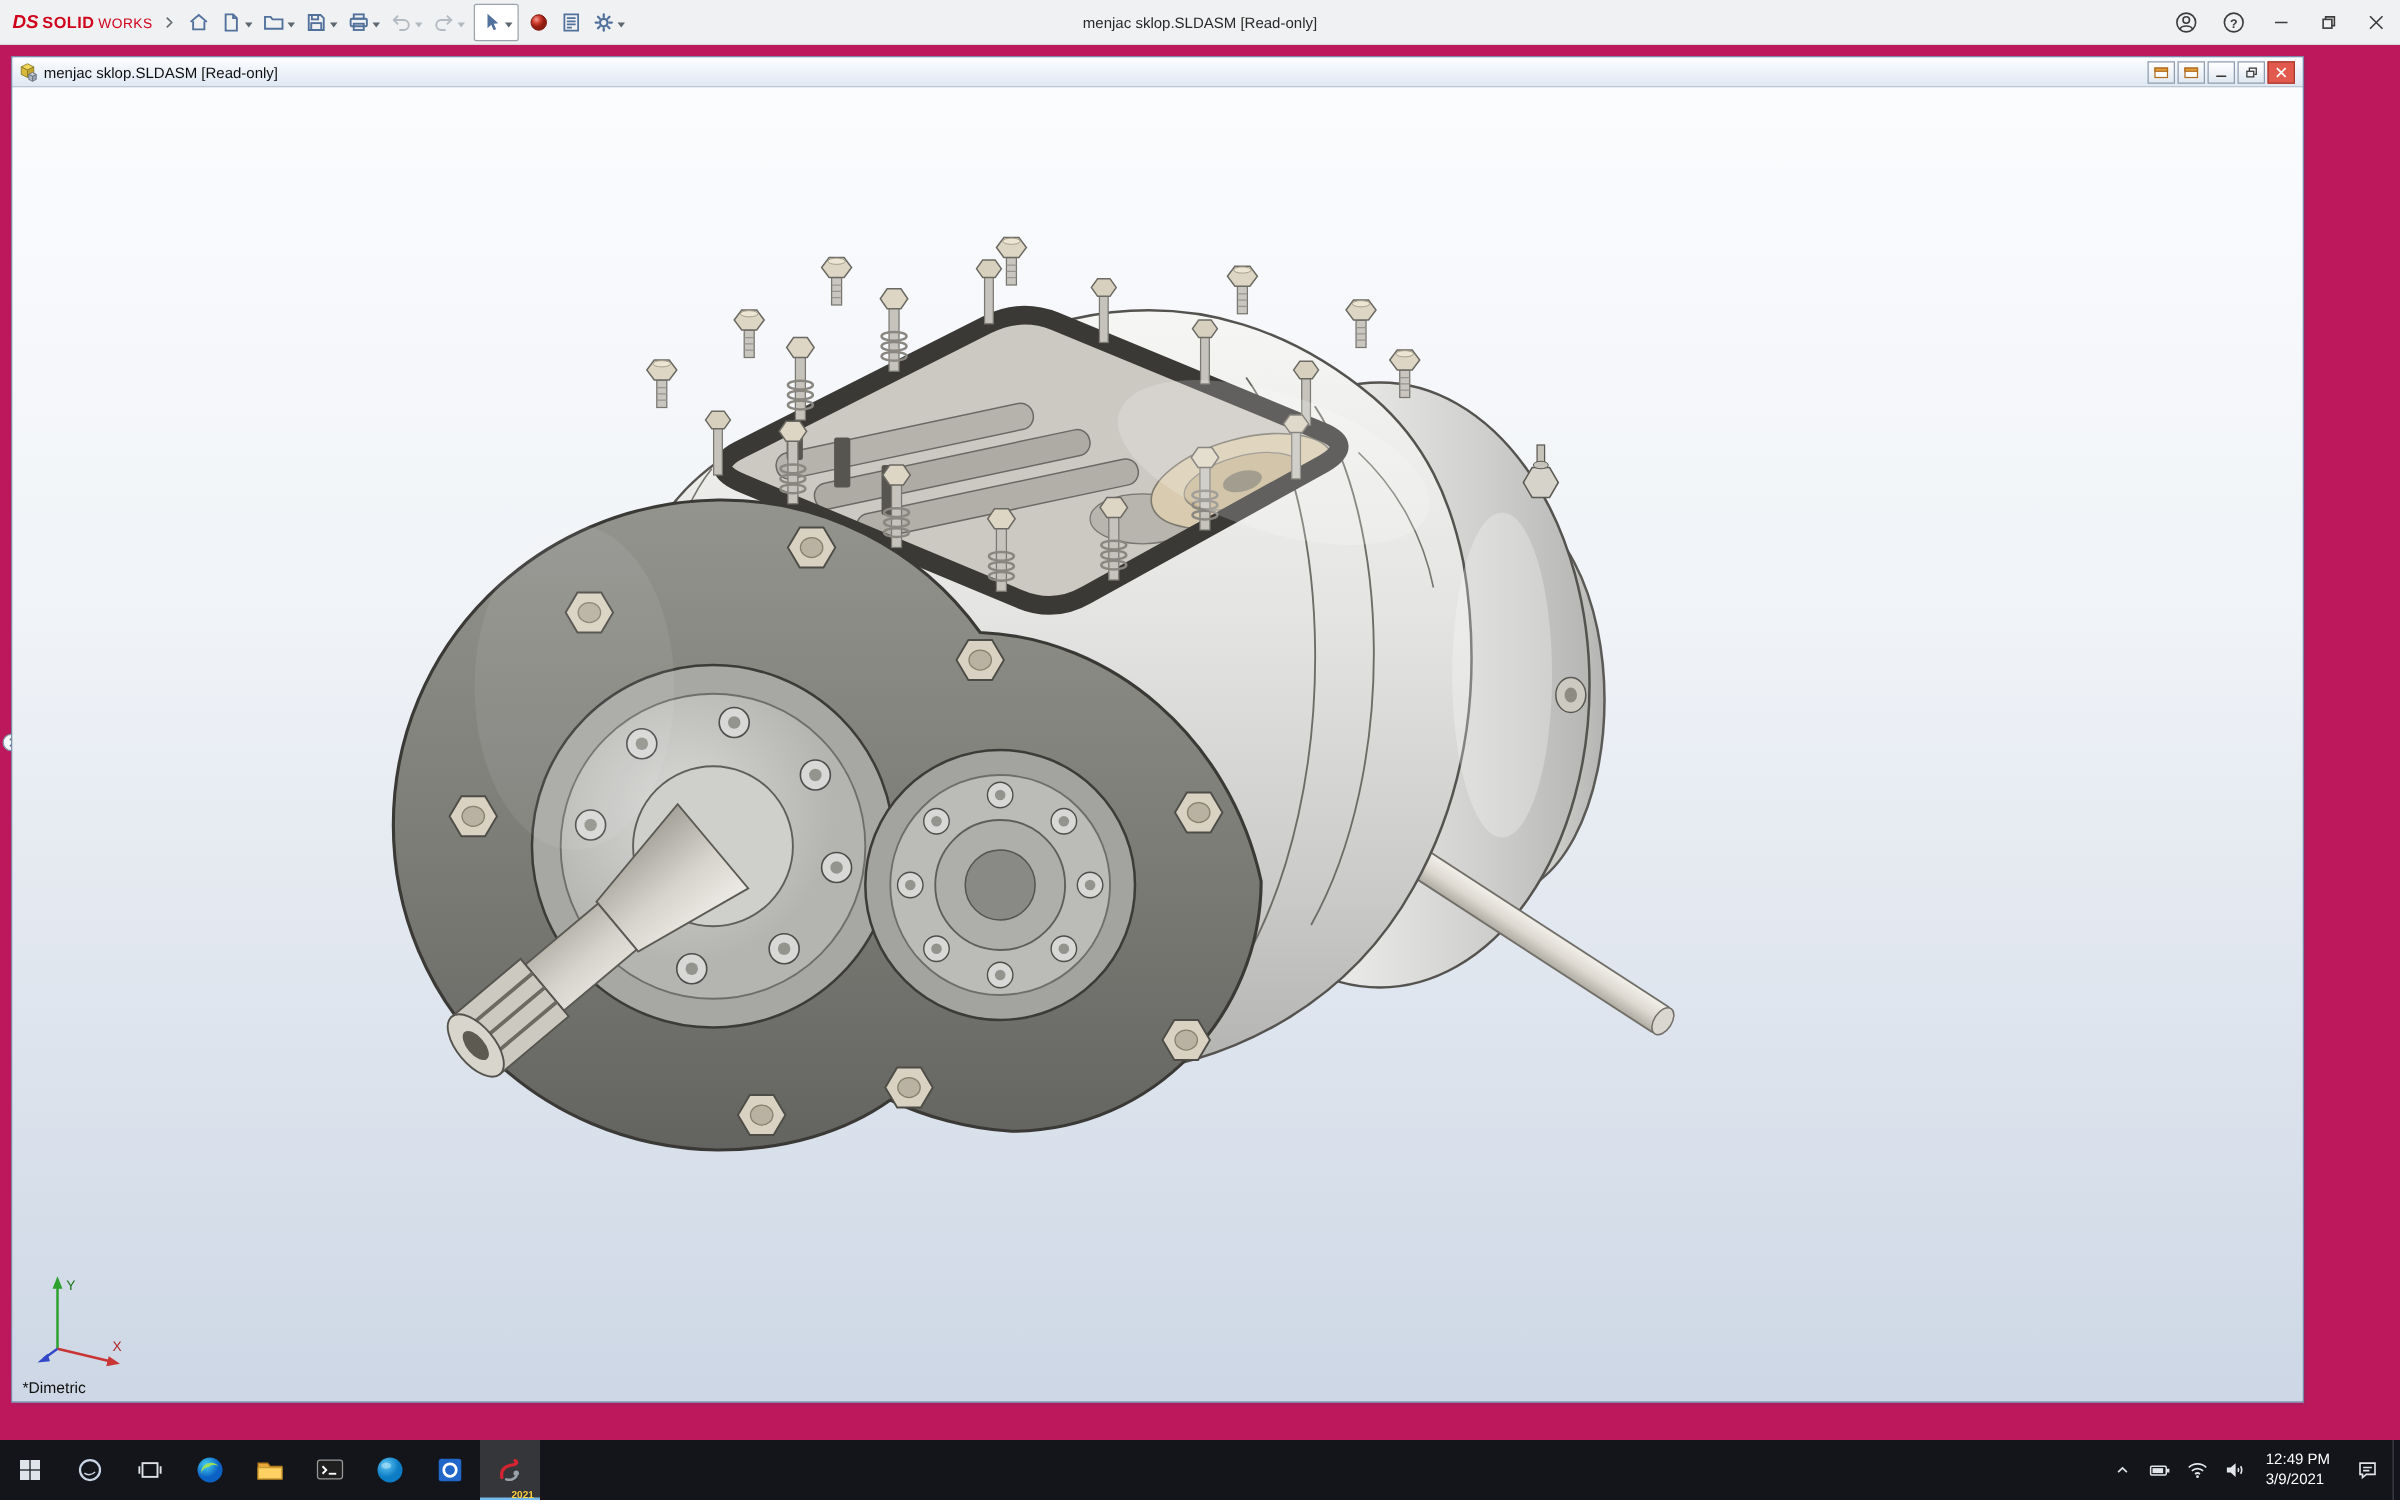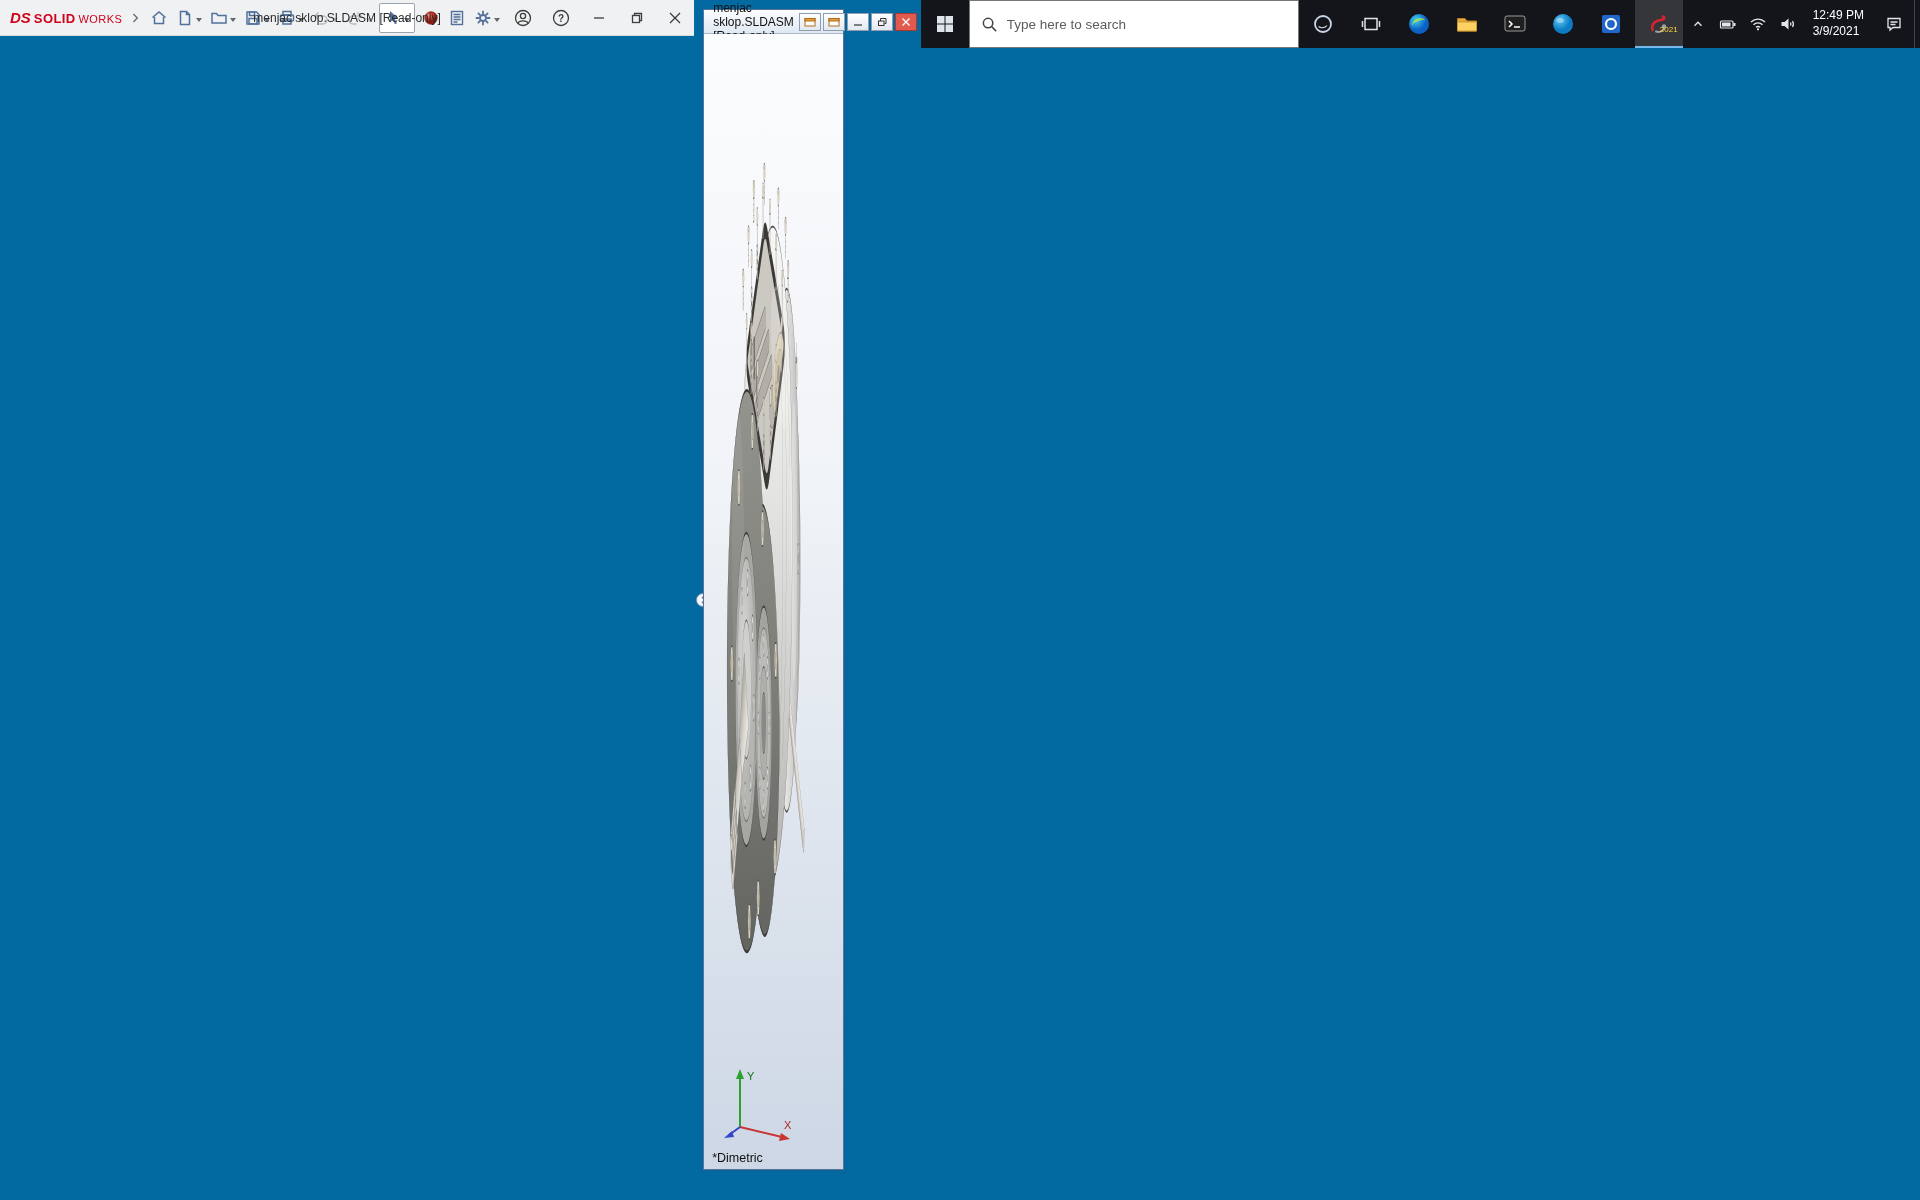--- a/index.html
+++ b/index.html
@@ -1,17 +1,17 @@
 <!DOCTYPE html>
 <html><head>
 <meta charset="utf-8">
 <style>
   *{margin:0;padding:0;box-sizing:border-box}
   html,body{width:1920px;height:1200px;overflow:hidden;font-family:"Liberation Sans","DejaVu Sans",sans-serif}
-  .app{display:flex;flex-direction:row;width:100%;height:100%;background:#0369a1}
+  .app{display:flex;flex-direction:column;width:100%;height:100%;background:#be185d}
 
   
   .titlebar{height:36px;background:#f0f1f2;border-bottom:1px solid #d9dadb;display:flex;align-items:center;position:relative;flex:0 0 auto;padding-left:10px}
   .brand{display:flex;align-items:baseline;gap:3px;margin-right:2px}
   .brand .logo{font-style:italic;font-weight:bold;color:#d0021b;font-size:15px}
   .brand .solid{font-weight:bold;color:#d0021b;font-size:13px;letter-spacing:.4px}
   .brand .works{color:#d0021b;font-size:11px;letter-spacing:.4px}
   .tb-btn{height:30px;display:flex;align-items:center;justify-content:center;color:#51719c;border-radius:2px;padding:0 4px}
   .tb-btn svg{display:block}
   .tb-btn.disabled{color:#b3bac2}
@@ -40,21 +40,21 @@
   .taskbar{height:48px;flex:0 0 auto;background:#13151a;display:flex;align-items:stretch;color:#e4e7ec}
   .tb-item{width:48px;display:flex;align-items:center;justify-content:center;position:relative}
   .tb-item.active{background:rgba(255,255,255,.14);box-shadow:inset 0 -2px 0 #76b9ed}
   .tb-search{width:330px;background:#fff;border:1px solid #767676;display:flex;align-items:center;gap:9px;padding:0 11px}
   .tb-search input{flex:1;border:none;outline:none;font-size:13.5px;color:#333;background:transparent;font-family:inherit}
   .tb-search input::placeholder{color:#5c5c5c}
   .tray{margin-left:auto;display:flex;align-items:stretch}
   .tray-item{width:30px;display:flex;align-items:center;justify-content:center}
   .clock{display:flex;flex-direction:column;justify-content:center;font-size:12px;line-height:1.3;padding:0 10px;color:#fff}
   .show-desktop{width:6px;border-left:1px solid #3f434a}
-  .sw-badge{position:absolute;right:5px;bottom:14px;font-size:8px;font-weight:normal;color:#ffd23e}
+  .sw-badge{position:absolute;right:5px;bottom:0;font-size:8px;font-weight:bold;color:#ffd23e}
 </style>
 </head>
 <body>
 
 <div class="app">
 
   <div class="titlebar">
     <div class="brand">
       <span class="logo">DS</span>
       <span class="solid">SOLID</span>
@@ -471,27 +471,20 @@
 
   <div class="taskbar">
     <div class="tb-item">
       <svg width="18" height="18" viewBox="0 0 18 18" fill="#dfe3ea">
           <rect x="1" y="1" width="7.5" height="7.5"></rect>
           <rect x="9.5" y="1" width="7.5" height="7.5"></rect>
           <rect x="1" y="9.5" width="7.5" height="7.5"></rect>
           <rect x="9.5" y="9.5" width="7.5" height="7.5"></rect>
         </svg>
     </div>
-    <div class="tb-search">
-      <svg width="17" height="17" viewBox="0 0 18 18" fill="none" stroke="#454545" stroke-width="1.6">
-          <circle cx="7.5" cy="7.5" r="5"></circle>
-          <path d="M11.2 11.2 16 16"></path>
-        </svg>
-      <input placeholder="Type here to search" style="">
-    </div>
     <div class="tb-item">
       <svg width="22" height="22" viewBox="0 0 22 22" fill="none" stroke="#c9d4e4" stroke-width="1.8">
           <circle cx="11" cy="11" r="8"></circle>
           <path d="M6.5 13.5c2.5 2 6.5 1.5 8.5-1" stroke-width="1.2"></path>
         </svg>
     </div>
     <div class="tb-item">
       <svg width="20" height="20" viewBox="0 0 20 20" fill="none" stroke="#dfe3e8" stroke-width="1.5">
           <rect x="4" y="4.5" width="12" height="11"></rect>
           <path d="M1.5 7v6M18.5 7v6"></path>

